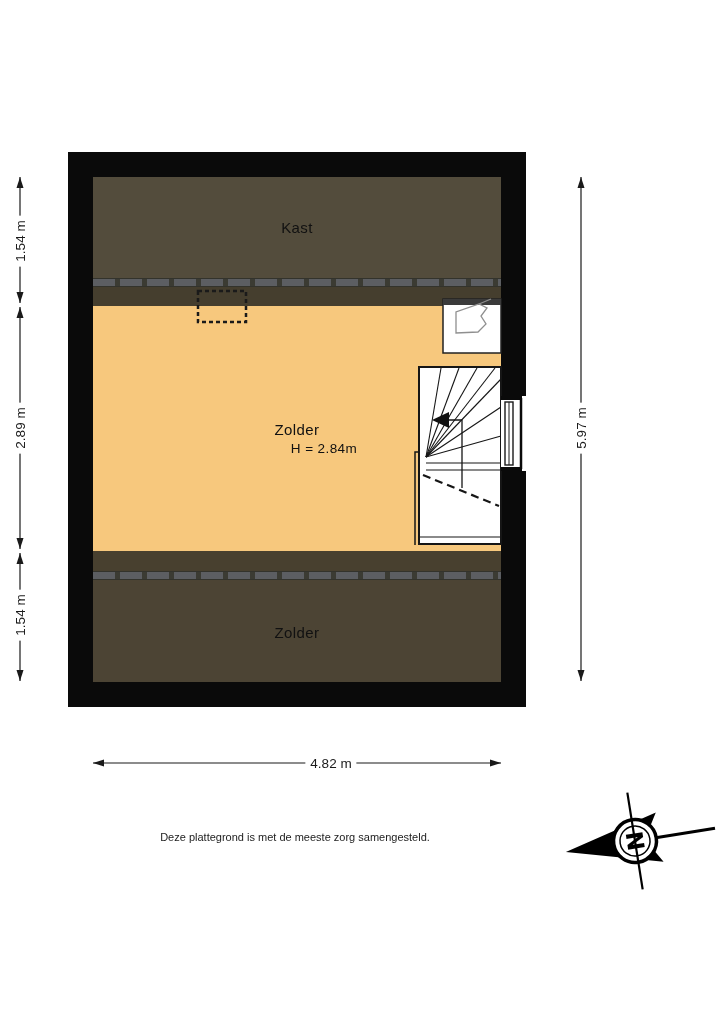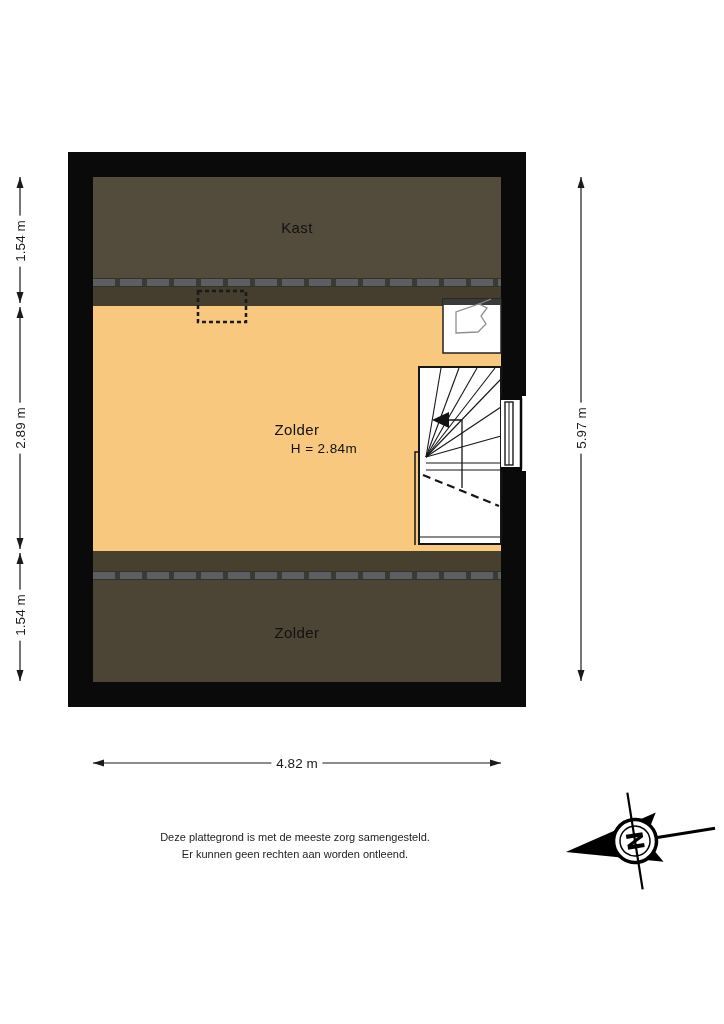--- a/index.html
+++ b/index.html
@@ -21,21 +21,21 @@
   .strip-bottom{left:93px;top:551px;width:408px;height:20px;background:#48402F;}
   .room-zolder-bottom{left:93px;top:580px;width:408px;height:102px;background:var(--room-bottom-brown,#4C4434);}
   
   .room-label{font-size:15px;letter-spacing:.4px;color:#111;text-align:center;}
   .lbl-kast{left:93px;top:219px;width:408px;}
   .lbl-zolder-mid{left:93px;top:421px;width:408px;}
   .lbl-zolder-h{left:93px;top:441px;width:462px;font-size:13.5px;}
   .lbl-zolder-bottom{left:93px;top:624px;width:408px;}
   .dim-label{font-size:13.5px;color:#1a1a1a;background:#fff;padding:0 5px;white-space:nowrap;}
   .dim-vert{transform:translate(-50%,-50%) rotate(-90deg);}
-  .dim-horz{transform:translate(-50%,-50%);}
+  .dim-horz{transform:translate(-50%,-50%);margin-left:34px;}
   .footer{left:35px;top:829px;width:520px;text-align:center;font-size:11px;line-height:17px;color:#222;}
   svg{position:absolute;left:0;top:0;pointer-events:none;}
 </style>
 </head>
 <body>
 
 <div class="canvas">
 
   <div class="abs wall-outline"></div>
 
@@ -134,16 +134,15 @@
   <div class="abs room-label lbl-zolder-bottom">Zolder</div>
 
   <div class="abs dim-label dim-vert" style="left:20px;top:241px;">1.54 m</div>
   <div class="abs dim-label dim-vert" style="left:20px;top:428px;">2.89 m</div>
   <div class="abs dim-label dim-vert" style="left:20px;top:615px;">1.54 m</div>
   <div class="abs dim-label dim-vert" style="left:581px;top:428px;">5.97 m</div>
   <div class="abs dim-label dim-horz" style="left:297px;top:763px;">4.82 m</div>
 
   <div class="abs footer">
     <div>Deze plattegrond is met de meeste zorg samengesteld.</div>
-    <div>Er kunnen geen rechten aan worden ontleend.</div>
   </div>
 
 </div>
 
 </body></html>

